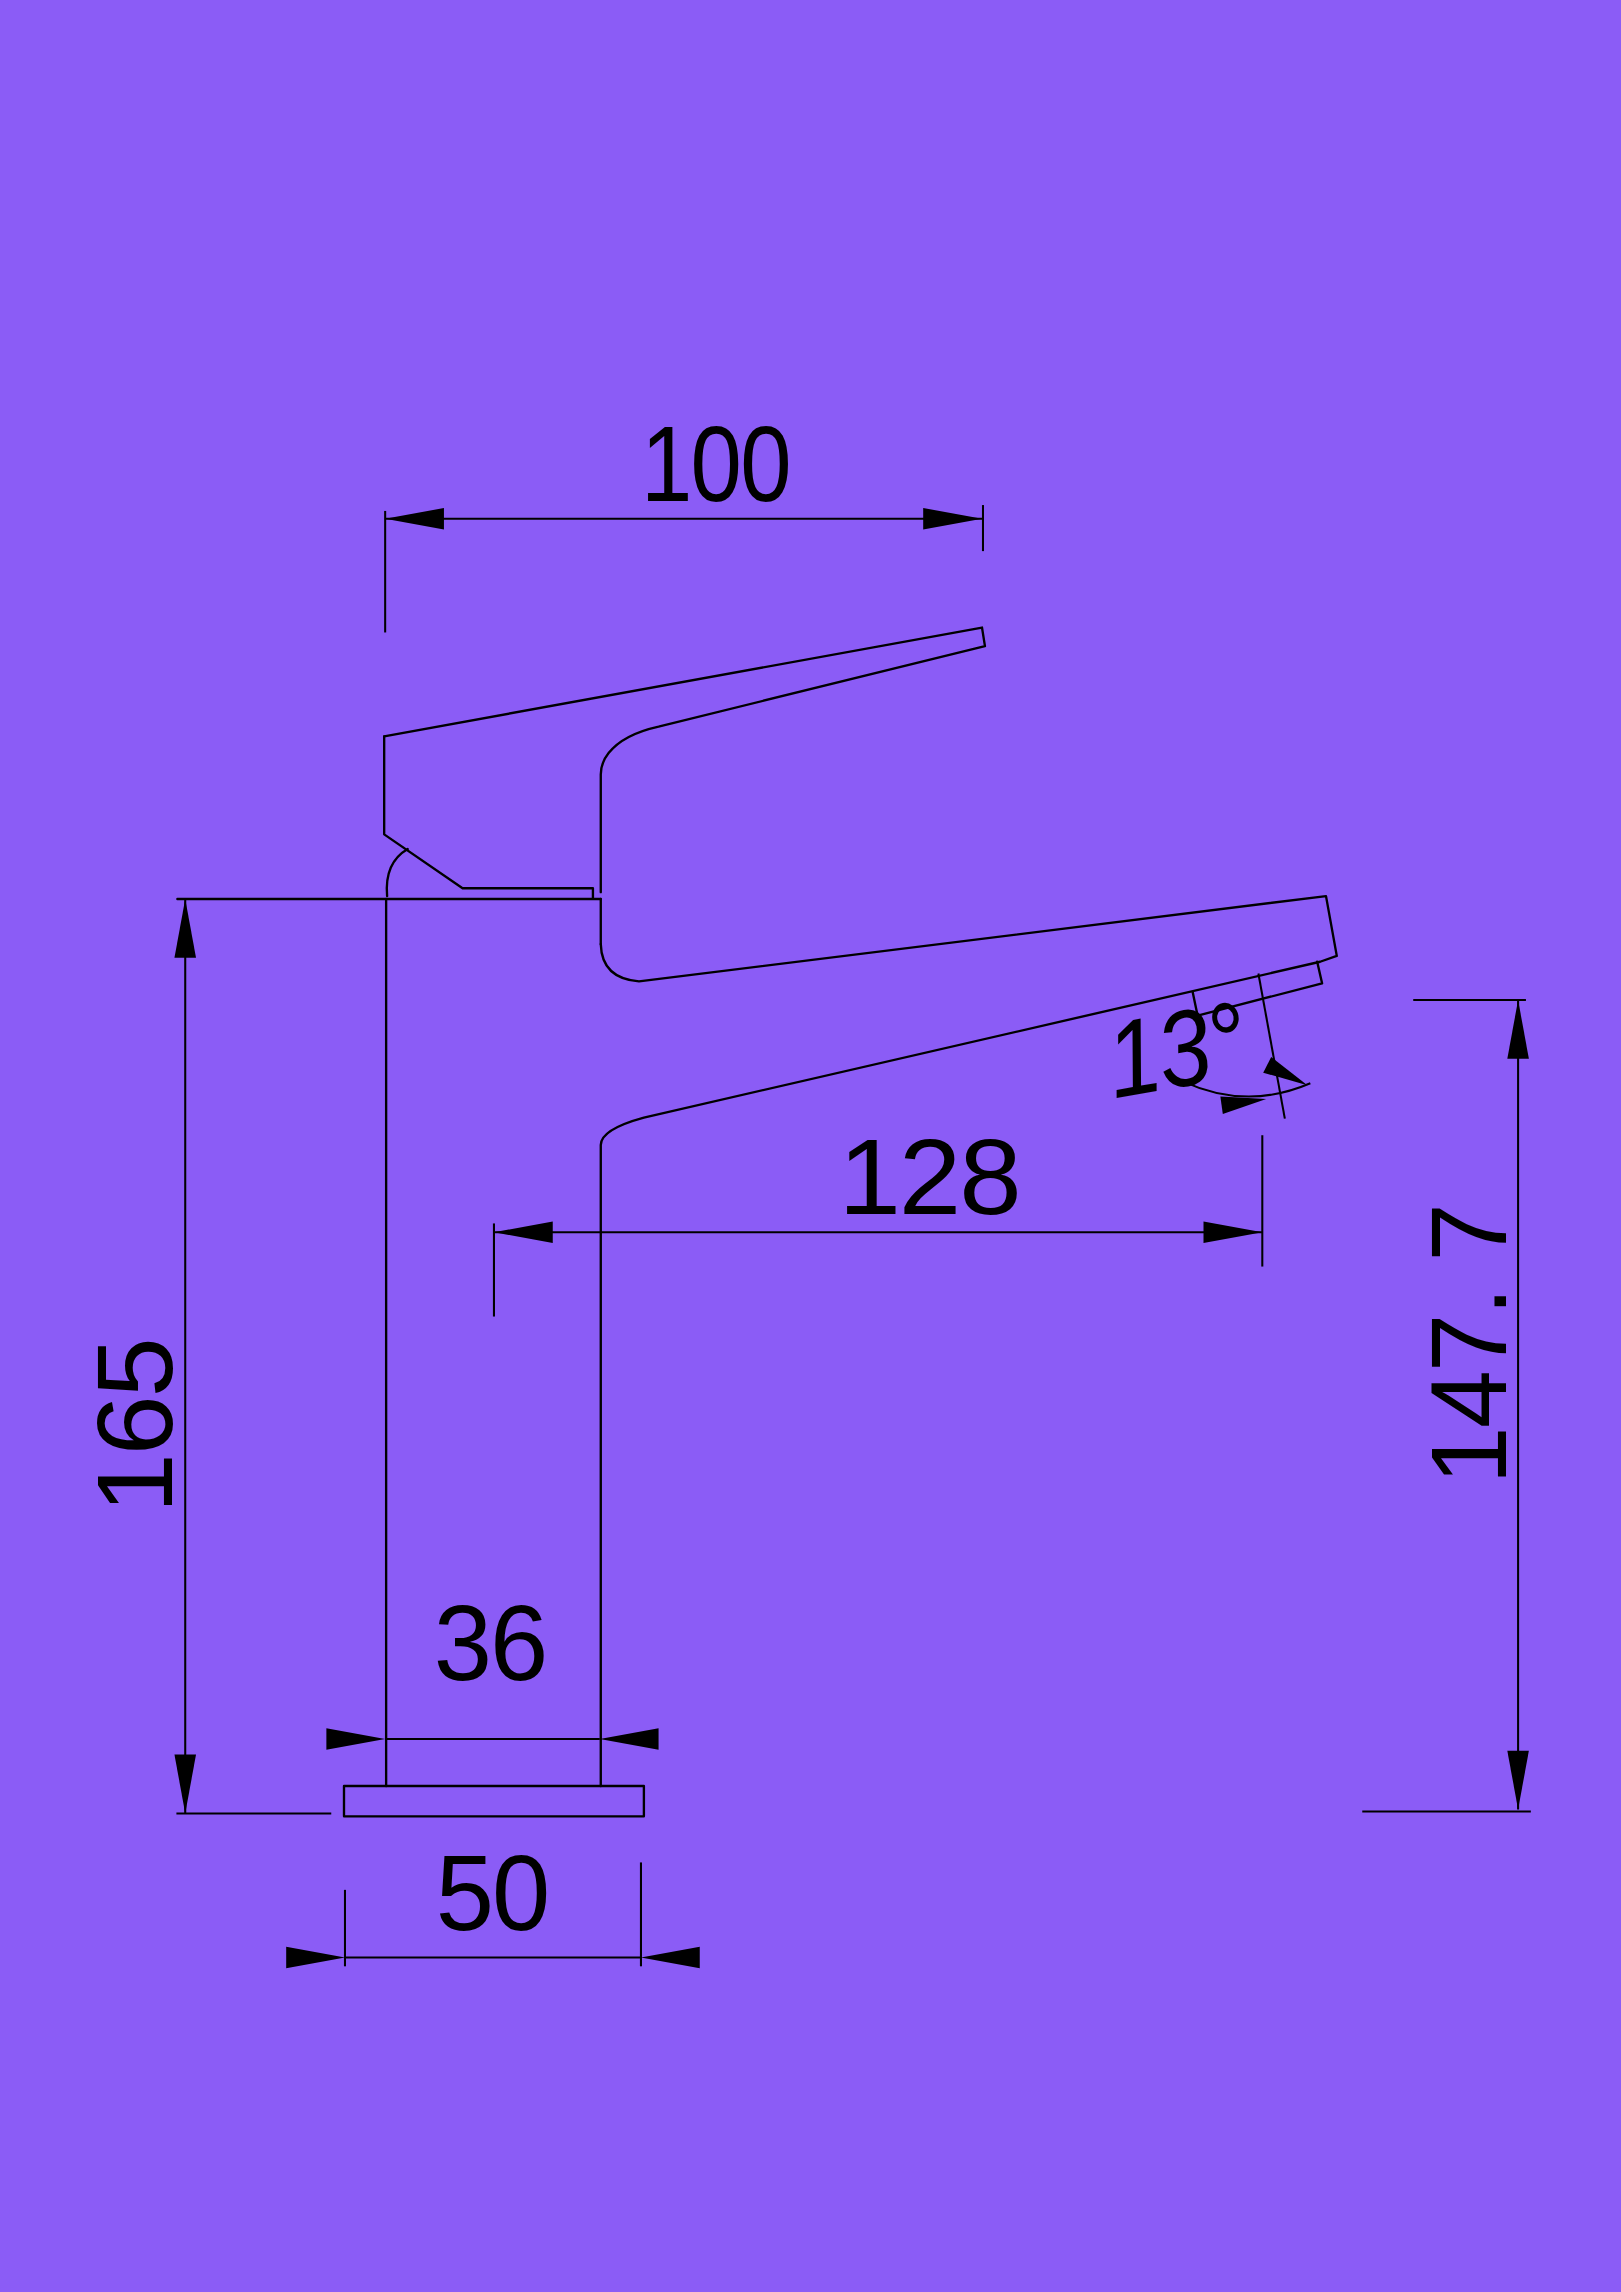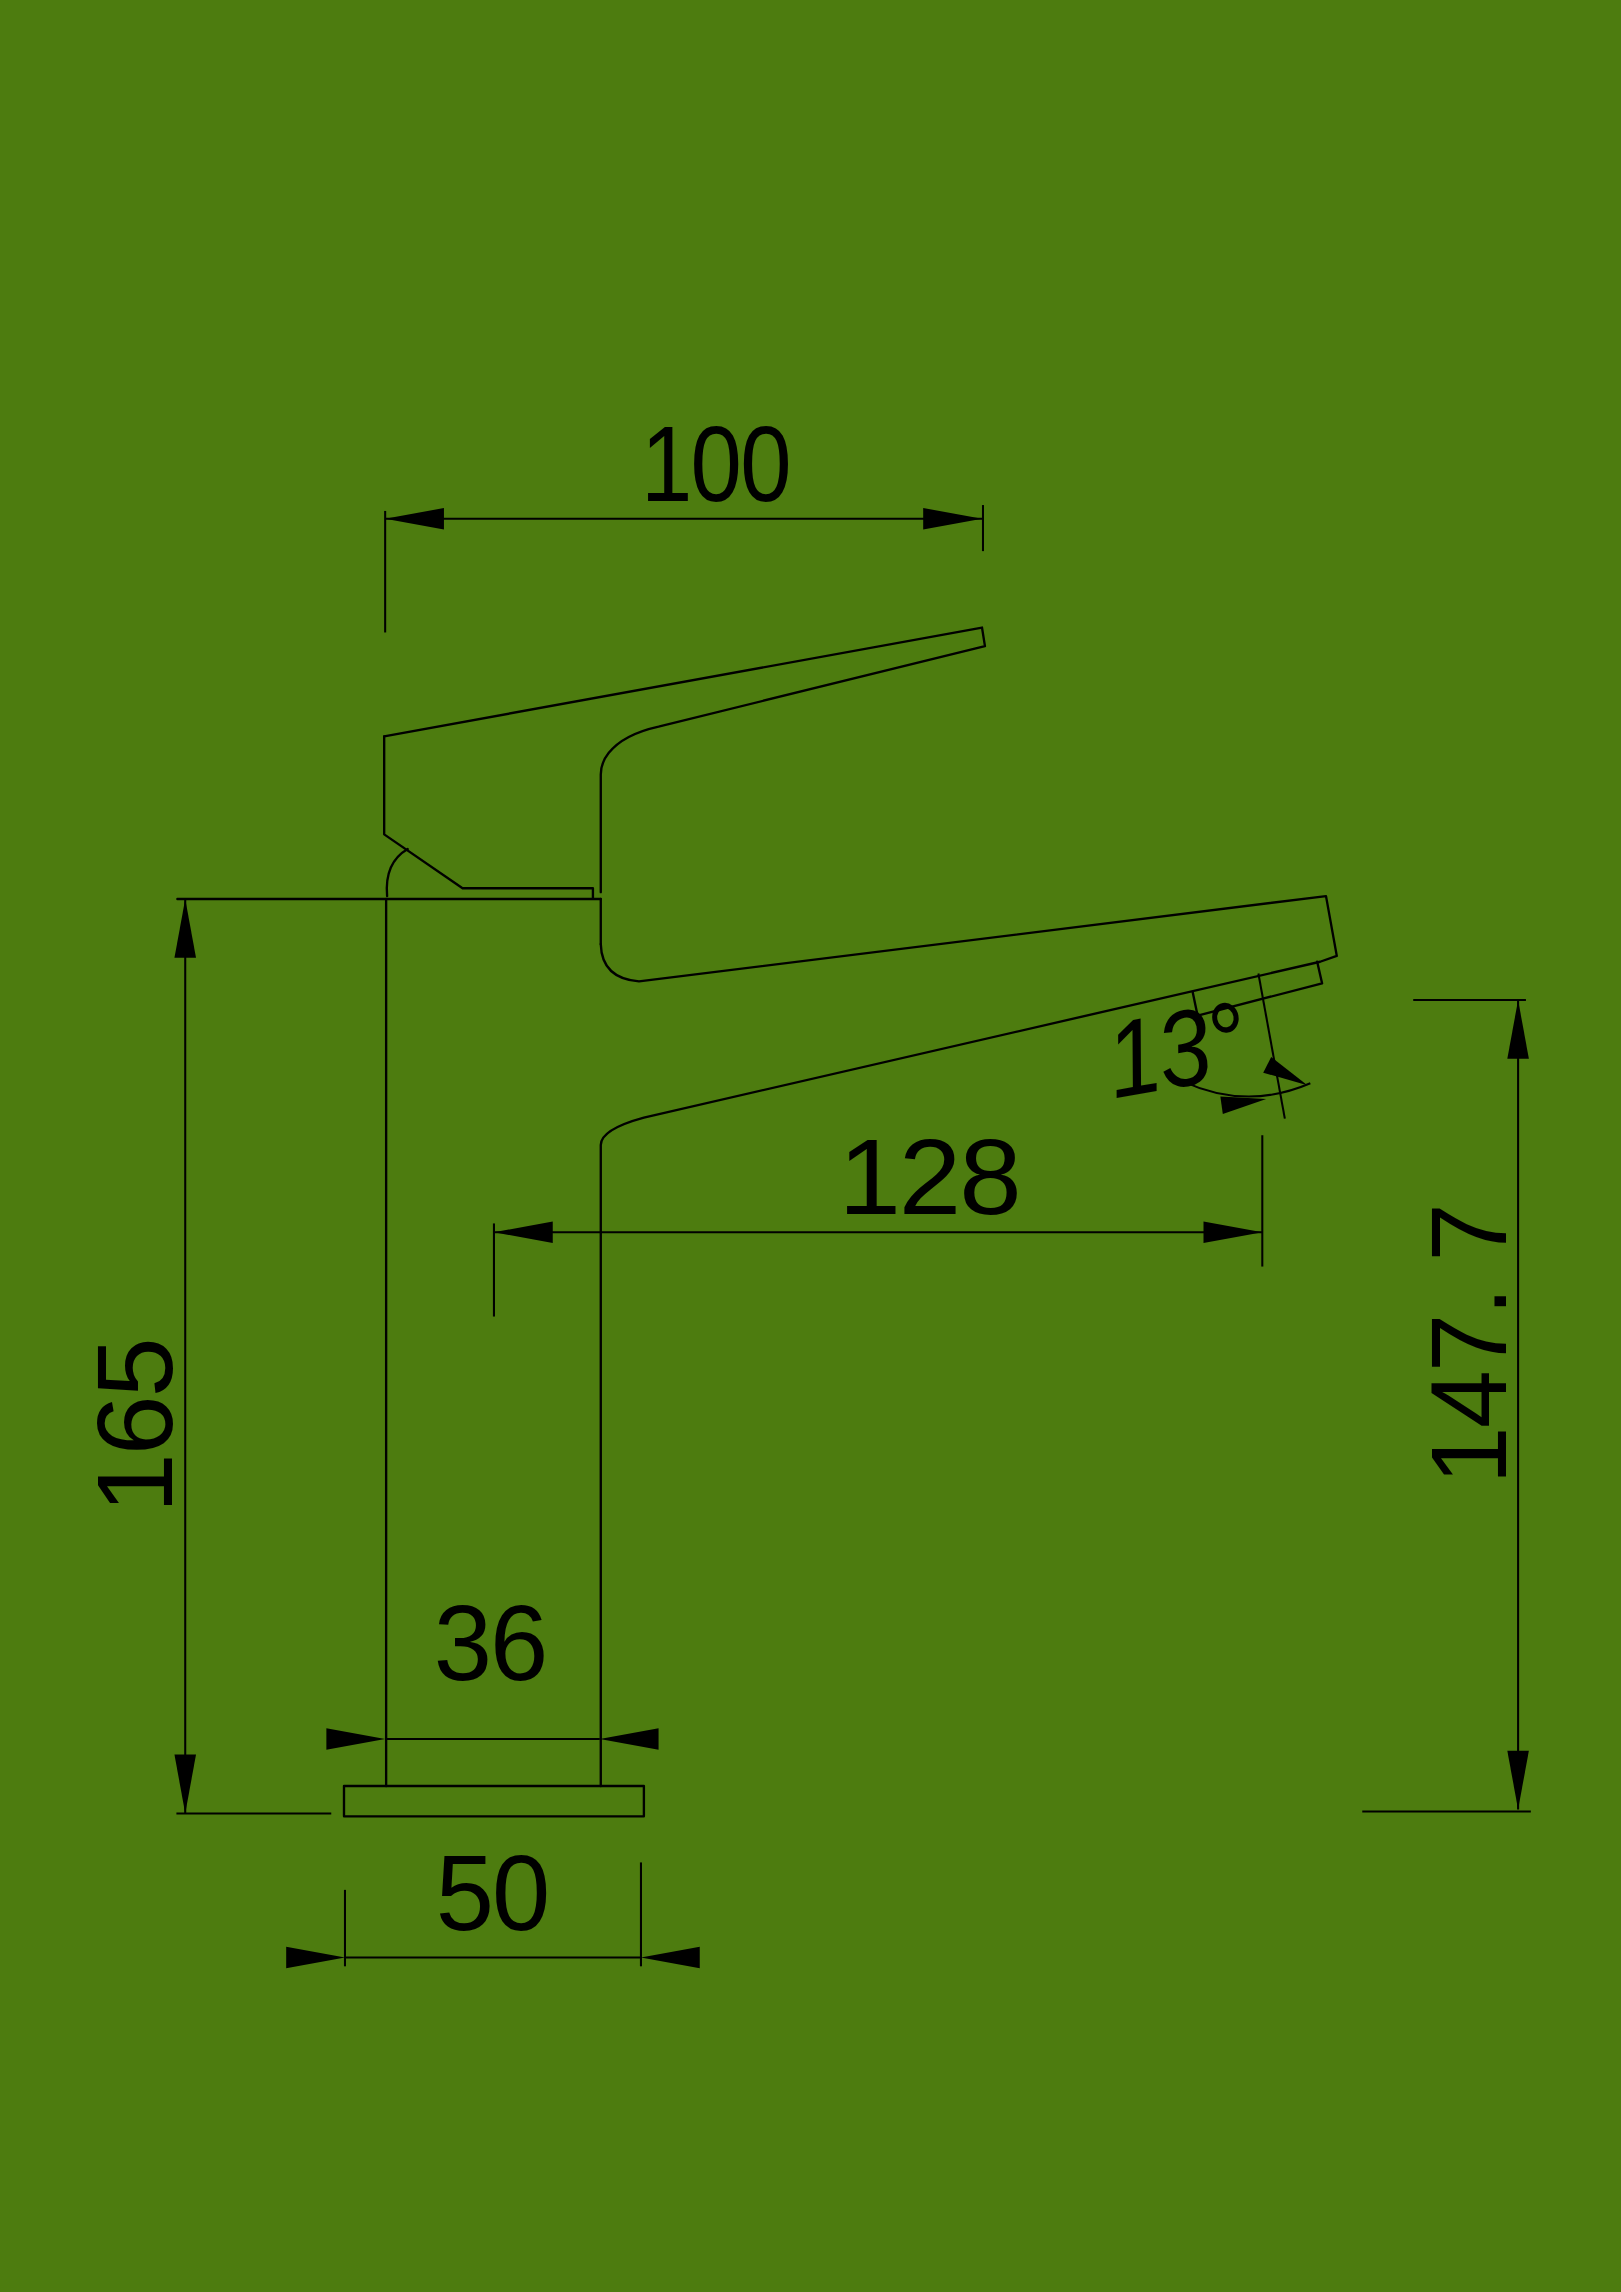--- a/index.html
+++ b/index.html
@@ -4,21 +4,21 @@
 <style>
   html, body {
     margin: 0;
     padding: 0;
     background: #ffffff;
   }
   .page {
     position: relative;
     width: 1621px;
     height: 2293px;
-    background: #4d7c0f;
+    background: #8b5cf6;
     font-family: "Liberation Sans", sans-serif;
   }
   svg { display: block; }
   .outline {
     fill: none;
     stroke: #000000;
     stroke-width: 2.4;
     stroke-linejoin: round;
     stroke-linecap: round;
   }

